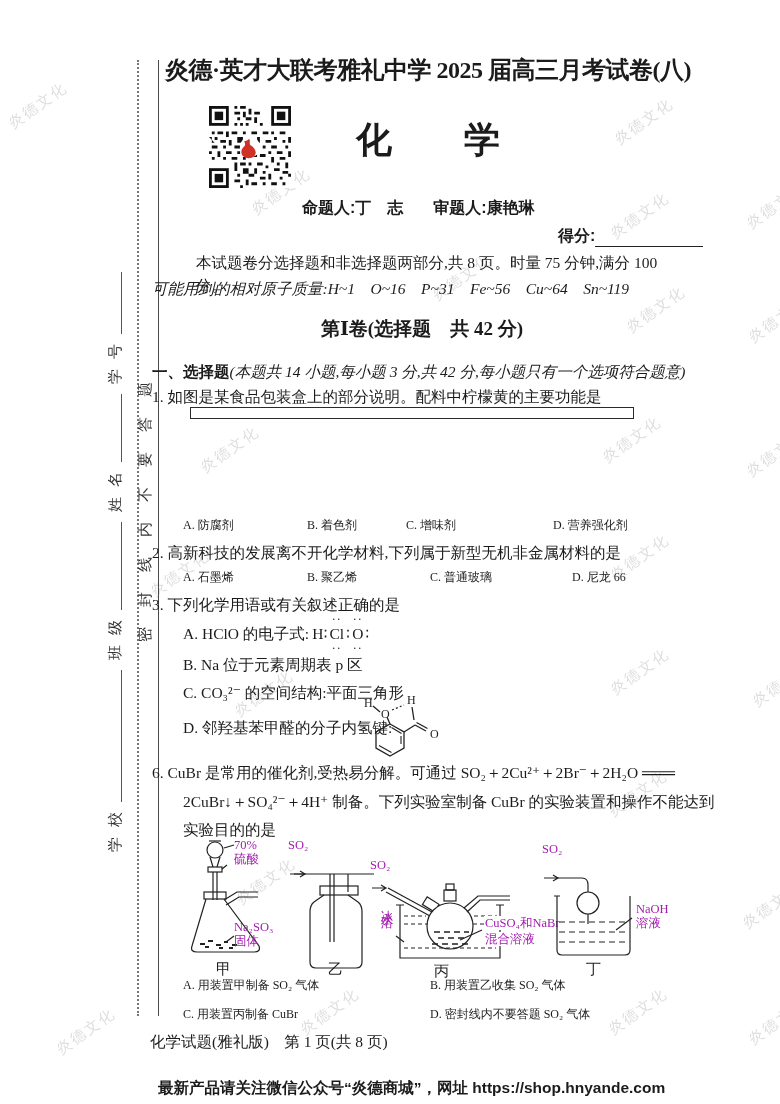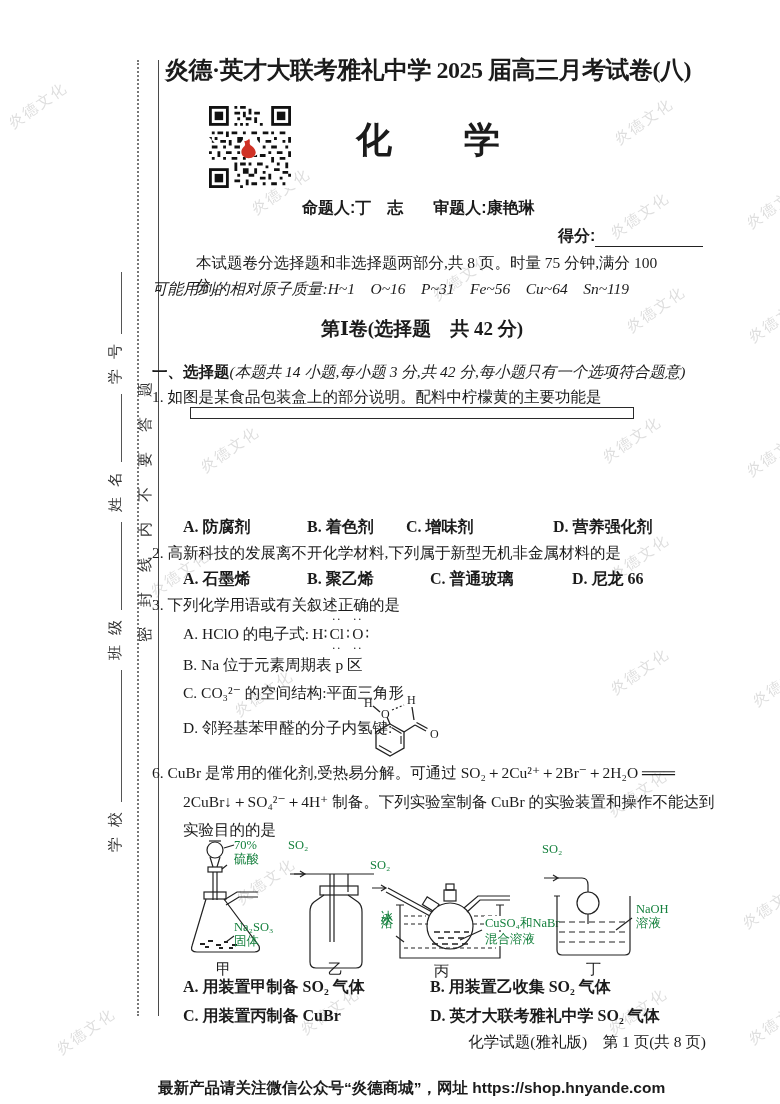--- a/index.html
+++ b/index.html
@@ -25,29 +25,29 @@
   .serif15{font-size:15.5px;line-height:1.5;}
   .boldsans{font-family:"Liberation Sans","DejaVu Sans",sans-serif;font-weight:bold;}
   .title{font-size:24px;font-weight:bold;letter-spacing:-.5px;text-align:center;}
   .subject{font-size:36px;font-weight:bold;text-align:center;font-family:"Liberation Sans","DejaVu Sans",sans-serif;}
   .secTitle{font-size:19px;font-weight:bold;text-align:center;}
   .kaiti{font-style:italic;}
   .scoreline{display:inline-block;width:108px;border-bottom:1.3px solid #222;height:15px;vertical-align:bottom;}
   .qbox{position:absolute;left:190px;top:407px;width:420px;border:1.3px solid #2a2a2a;
         padding:6px 11px 4px 11px;font-size:14.5px;line-height:24px;white-space:nowrap;}
   .qbox .long{font-size:13.4px;letter-spacing:-.6px;}
-  .opt{position:absolute;font-size:16px;white-space:nowrap;font-weight:bold;}
+  .opt{position:absolute;font-size:12px;white-space:nowrap;}
   
   .lewis{display:inline-block;position:relative;margin-left:3px;font-size:15.5px;}
   .latom{position:relative;display:inline-block;padding:0 2px;}
   .ldots{position:absolute;left:50%;transform:translateX(-50%);font-size:12px;letter-spacing:1px;line-height:1;}
   .ld-top{top:-9px;} .ld-bot{bottom:-9px;}
   
   .appar{position:absolute;}
-  .alabel{position:absolute;font-size:12.5px;line-height:14px;white-space:nowrap;color:#15803d;}
+  .alabel{position:absolute;font-size:12.5px;line-height:14px;white-space:nowrap;color:#a21caf;}
   .alabel.bg{background:#fff;padding:0 1px;}
   .vert{writing-mode:vertical-rl;letter-spacing:3px;}
   .cap{position:absolute;font-size:15px;}
   svg{display:block;}
   .promo{font-family:"Liberation Sans","DejaVu Sans",sans-serif;font-weight:bold;font-size:15.5px;}
 </style>
 </head>
 <body>
 
 <div class="wm" style="left:4px;top:96px">炎德文化</div>
@@ -257,16 +257,16 @@
     <div class="alabel" style="left:0px;top:-10px">SO₂</div>
     <div class="alabel" style="left:94px;top:50px">NaOH</div>
     <div class="alabel" style="left:94px;top:64px">溶液</div>
     <div class="cap" style="left:44px;top:108px">丁</div>
   </div>
 </div>
 
 <span class="opt" style="left:183px;top:977px">A. 用装置甲制备 SO₂ 气体</span>
 <span class="opt" style="left:430px;top:977px">B. 用装置乙收集 SO₂ 气体</span>
 <span class="opt" style="left:183px;top:1006px">C. 用装置丙制备 CuBr</span>
-<span class="opt" style="left:430px;top:1006px">D. 英才大联考雅礼中学 SO₂ 气体</span>
-
-<div class="abs serif15" style="left:150px;top:1030px;width:556px;text-align:right">化学试题(雅礼版)　第 1 页(共 8 页)</div>
+<span class="opt" style="left:430px;top:1006px">D. 密封线内不要答题 SO₂ 气体</span>
+
+<div class="abs serif15" style="left:150px;top:1030px;width:556px;text-align:left">化学试题(雅礼版)　第 1 页(共 8 页)</div>
 <div class="abs promo" style="left:158px;top:1078px">最新产品请关注微信公众号“炎德商城”，网址 https://shop.hnyande.com</div>
 
 </body></html>

